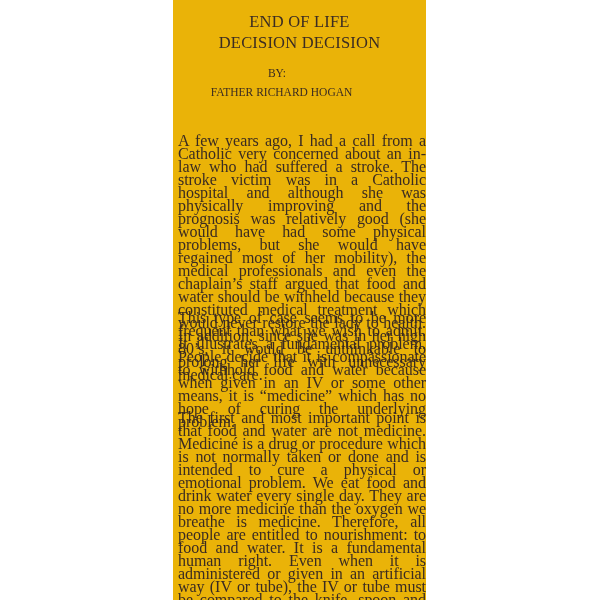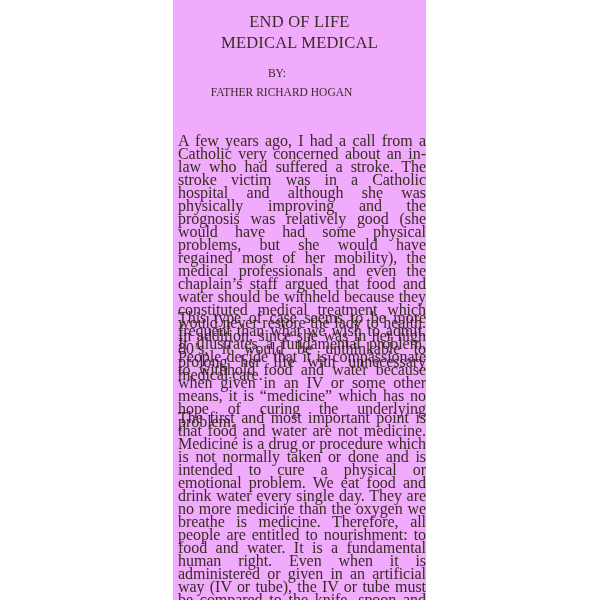--- a/index.html
+++ b/index.html
@@ -1,19 +1,19 @@
 <!DOCTYPE html>
 <html><head>
   <meta charset="utf-8">
   <style>
     html, body { margin:0; padding:0; }
     body { width:600px; height:600px; background:#ffffff; position:relative; overflow:hidden; }
     .paper {
       position:absolute; left:173px; top:0; width:253px; height:600px;
-      background:#f0abfc;
+      background:#eab308;
       box-sizing:border-box;
       color:#3a2b22;
       font-family:"Liberation Serif", "DejaVu Serif", serif;
     }
     .title {
       position:absolute; left:0; width:253px; text-align:center;
       font-size:16.5px; line-height:21px; letter-spacing:0.2px; color:#3b2c23;
     }
     .title.t1 { top:11px; }
     .title.t2 { top:32px; }
@@ -27,19 +27,19 @@
     }
     .p1 { top:131px; }
     .p2 { top:308px; }
     .p3 { top:408px; }
   </style>
 </head>
 <body>
 
 <div class="paper">
   <div class="title t1">END OF LIFE</div>
-  <div class="title t2">MEDICAL MEDICAL</div>
+  <div class="title t2">DECISION DECISION</div>
   <div class="by">BY:</div>
   <div class="author">FATHER RICHARD HOGAN</div>
   <p class="para p1">A few years ago, I had a call from a Catholic very concerned about an in-law who had suffered a stroke.  The stroke victim was in a Catholic hospital and although she was physically improving and the prognosis was relatively good (she would have had some physical problems, but she would have regained most of her mobility), the medical professionals and even the chaplain’s staff argued that food and water should be withheld because they constituted medical treatment which would never restore the lady to health.  In addition, since she was in her high 80’s, it would be unthinkable to prolong her life with unnecessary medical care.</p>
   <p class="para p2">This type of case seems to be more frequent than what we wish to admit.  It illustrates a fundamental problem. People decide that it is compassionate to withhold food and water because when given in an IV or some other means, it is “medicine” which has no hope of curing the underlying problem.</p>
   <p class="para p3">The first and most important point is that food and water are not medicine.  Mediciné is a drug or procedure which is not normally taken or done and is intended to cure a physical or emotional problem.  We eat food and drink water every single day.  They are no more medicine than the oxygen we breathe is medicine.  Therefore, all people are entitled to nourishment: to food and water.  It is a fundamental human right.  Even when it is administered or given in an artificial way (IV or tube), the IV or tube must be compared to the knife, spoon and fork.  Utensils, after all, are also artificial means we use to nourish ourselves.  Since food and water are not medicine, they do not fall under the question of whether the medicine does any good or not.  In other words,</p>
 </div>
 
 </body></html>

